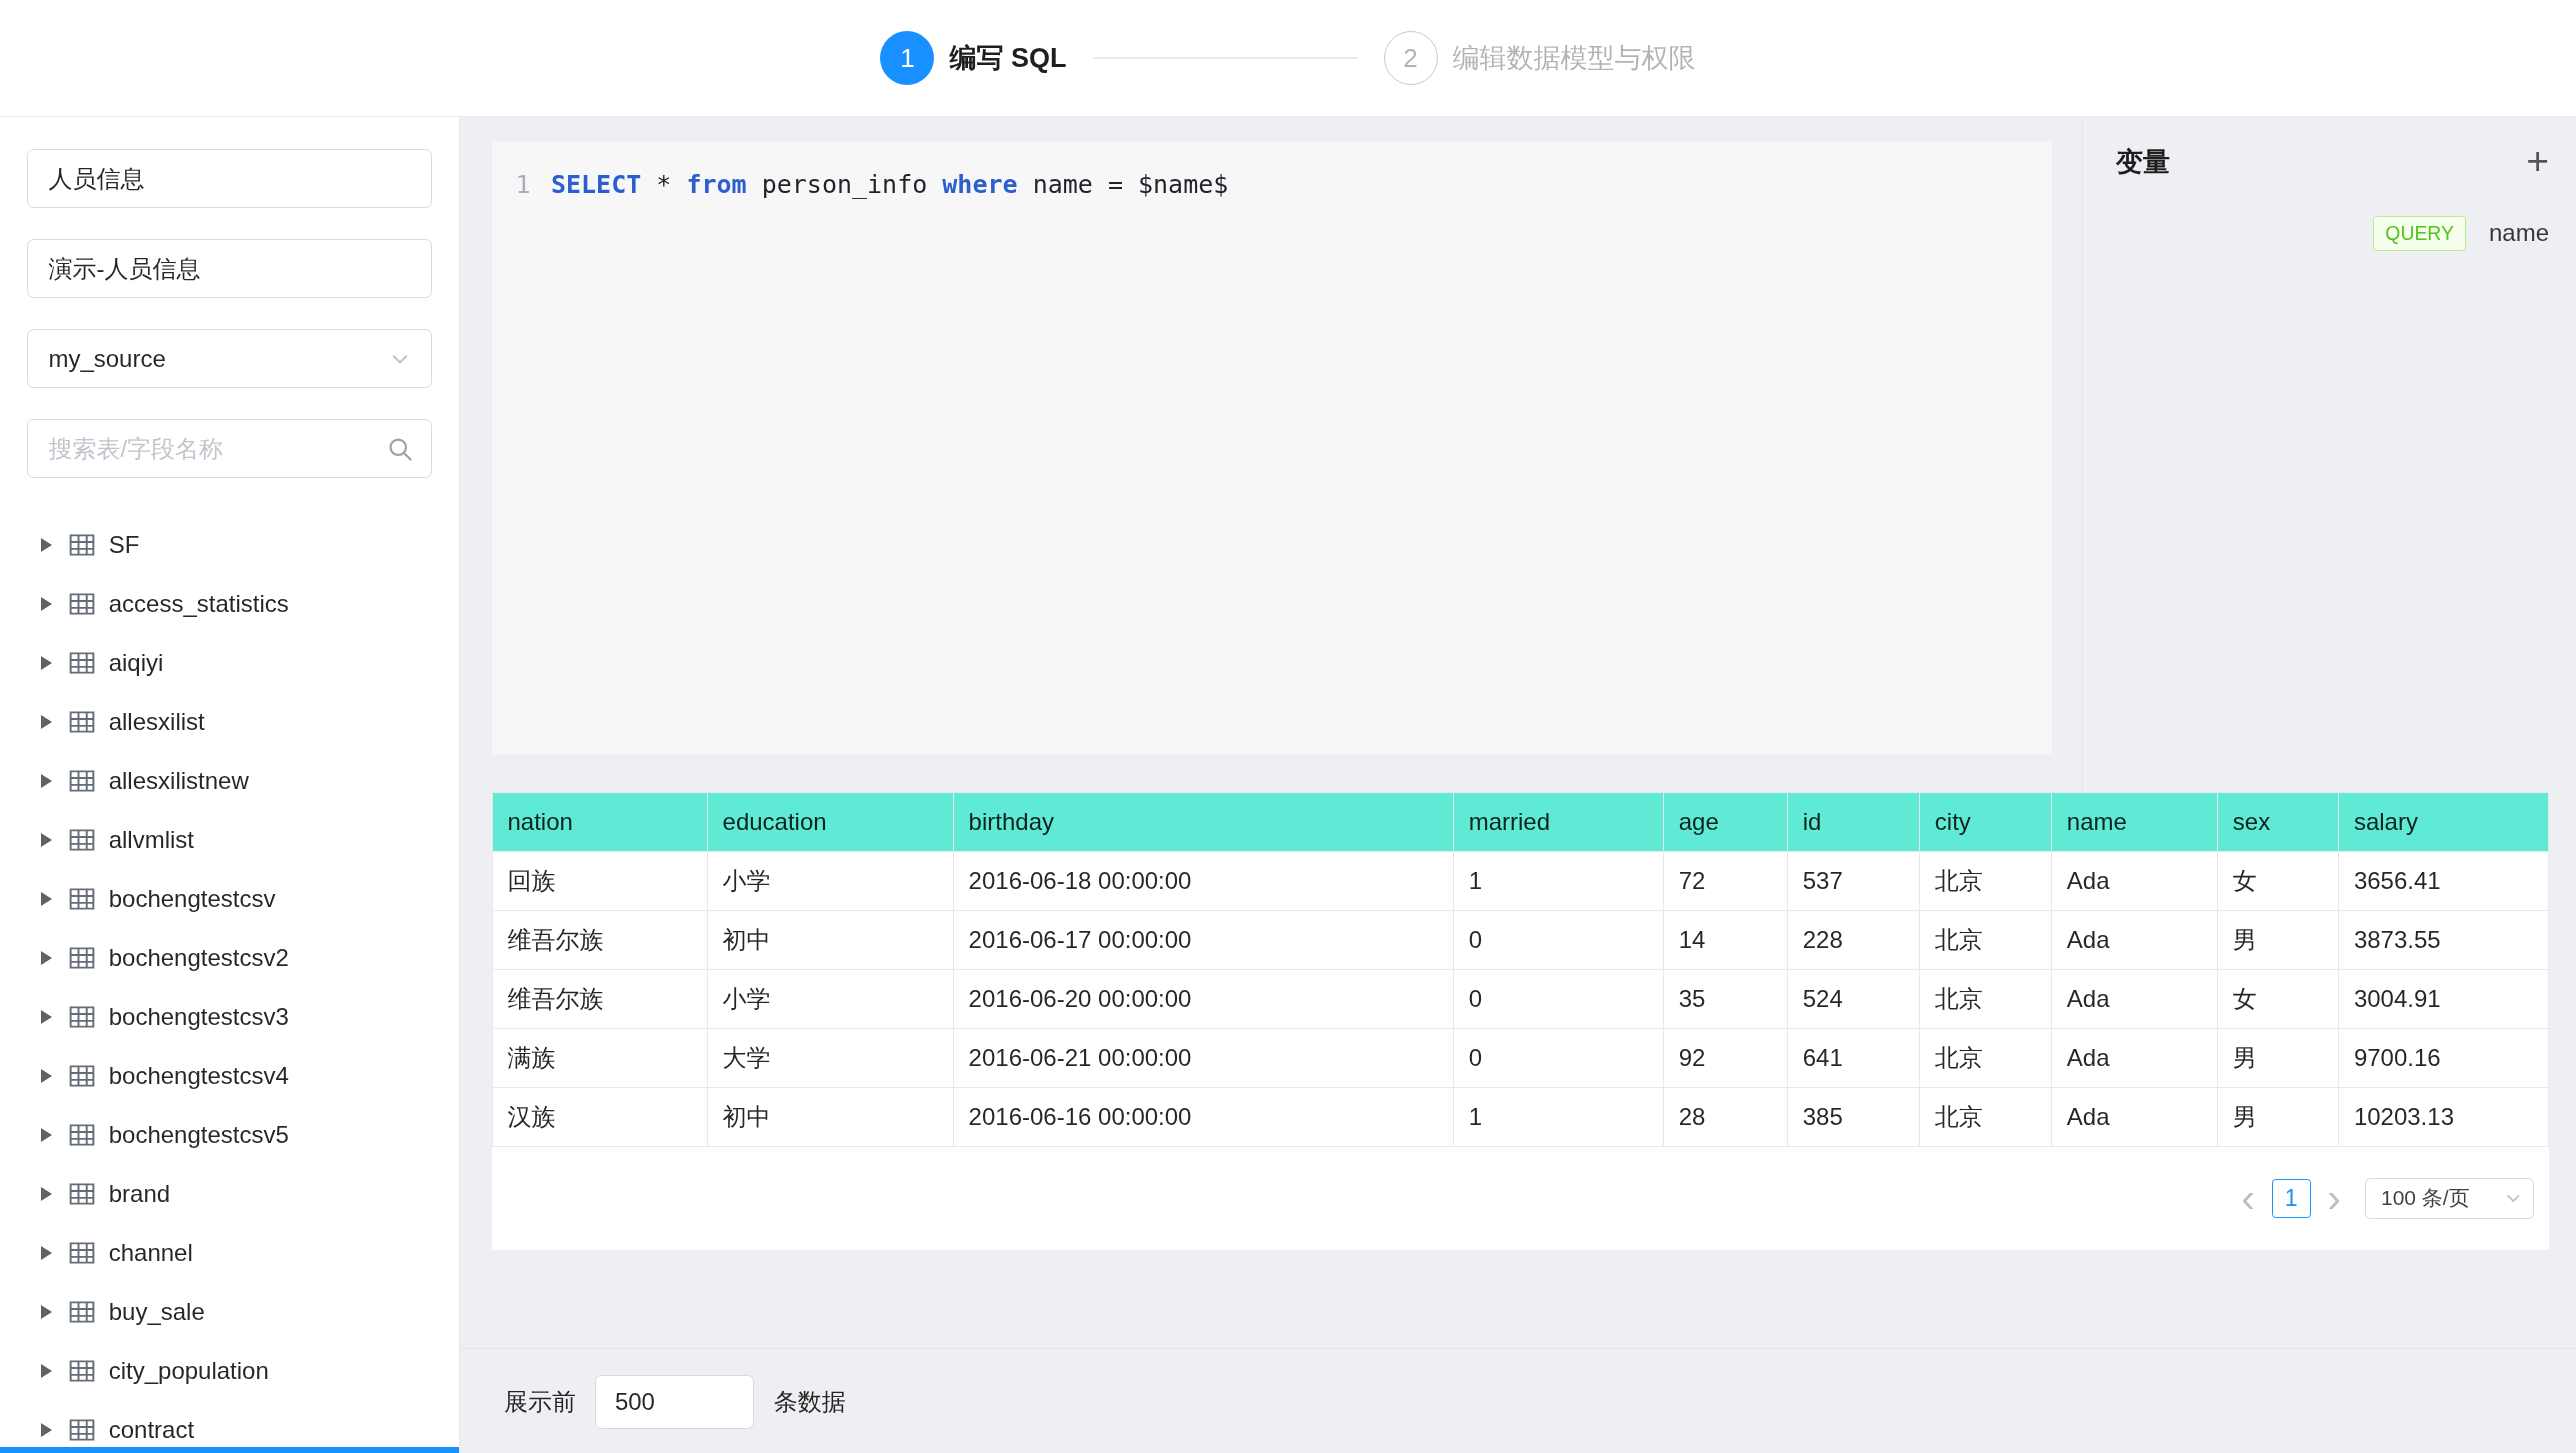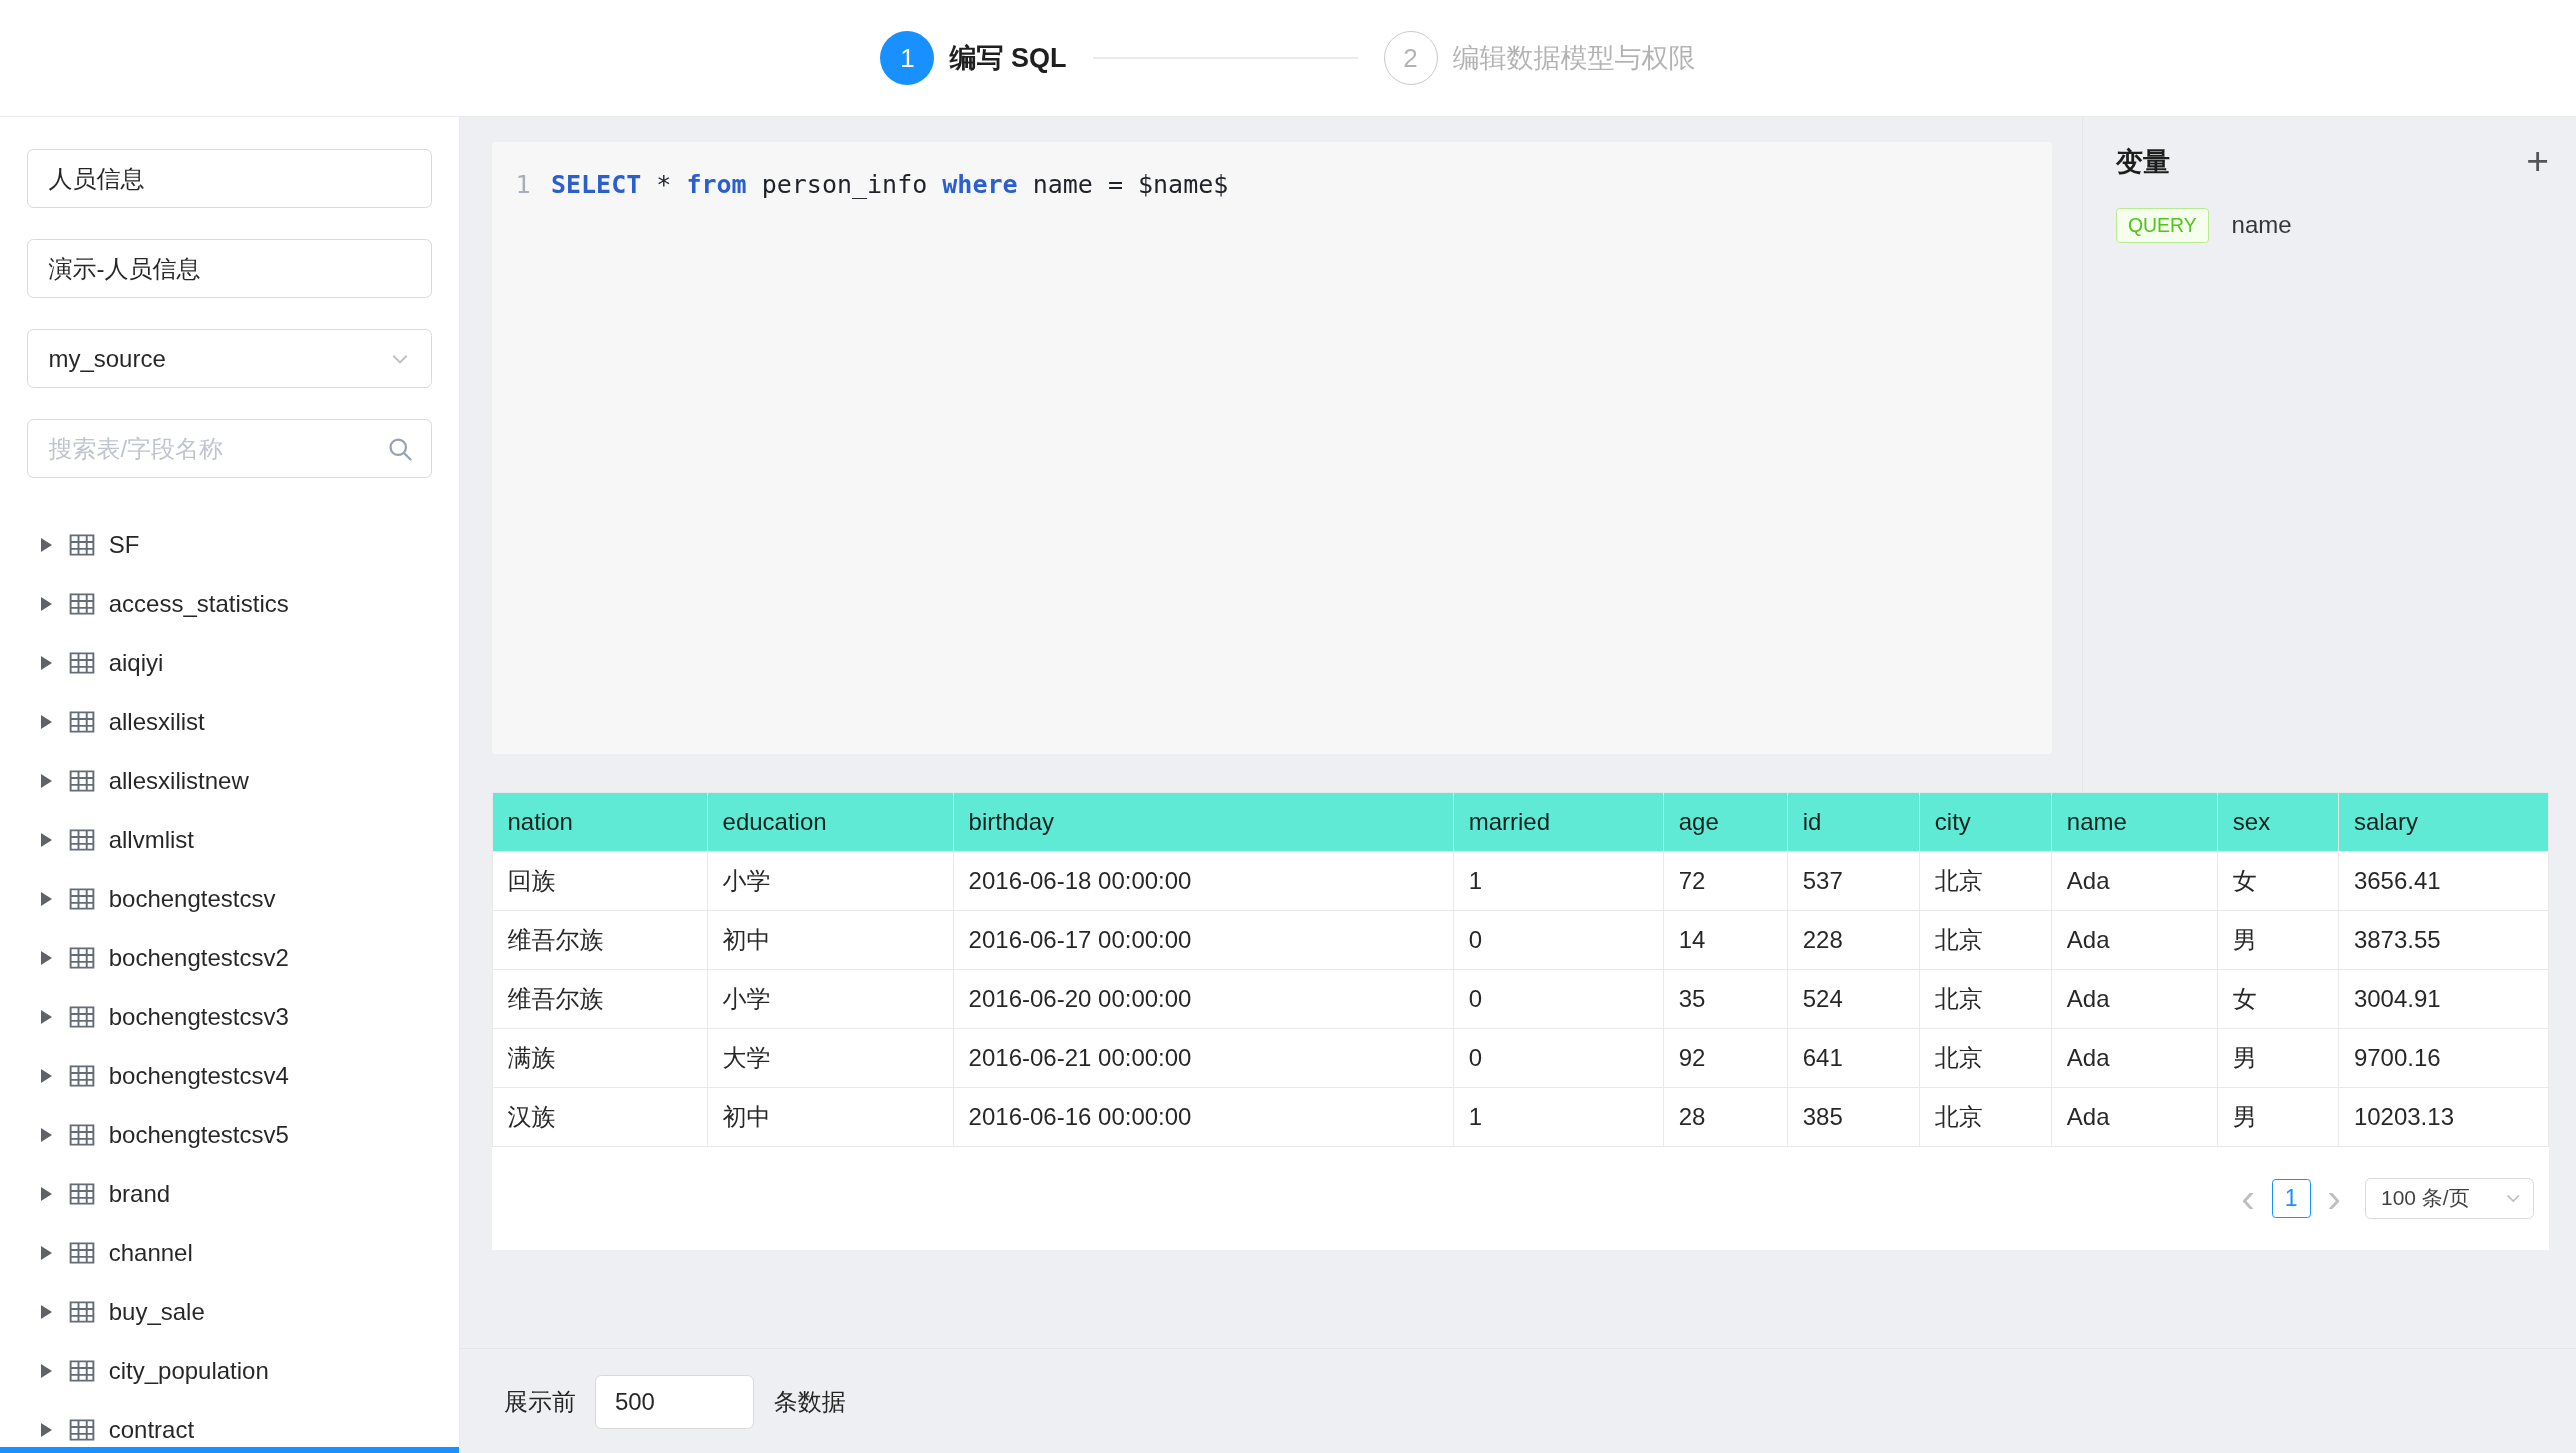--- a/index.html
+++ b/index.html
@@ -64,21 +64,21 @@
             font-family:"DejaVu Sans Mono","Liberation Mono",monospace; font-size:25px; cursor:text; }
   .code-line { display:flex; align-items:baseline; }
   .line-no { color:#a8aeb8; margin-right:20.4px; }
   .tok-kw { color:#2b5fce; font-weight:700; }
   .tok-plain { color:#1f2329; }
 
   .right-panel { width:494px; flex:none; border-left:0.9px solid #e4e6ea; padding:24px 27px 0 33px; }
   .rp-head { display:flex; align-items:flex-end; justify-content:space-between; }
   .rp-title { font-size:27px; font-weight:600; color:rgba(0,0,0,.88); }
   .rp-add { font-size:39px; color:rgba(0,0,0,.65); line-height:1; cursor:pointer; }
-  .var-item { margin-top:28px; display:flex; align-items:center; }
+  .var-item { margin-top:36px; display:flex; align-items:center;justify-content:flex-end; }
   .var-tag { font-size:19.4px; color:#52c41a; background:#f6ffed; border:0.9px solid #b7eb8f;
              border-radius:3.7px; padding:3.7px 11px; line-height:1.3; }
   .var-name { margin-left:23px; font-size:24px; color:rgba(0,0,0,.78); }
 
   
   .table-panel { margin:0 27px 0 31.5px; height:458px; flex:none; background:#fff; }
   table { width:100%; border-collapse:collapse; table-layout:fixed; }
   th, td { border:0.9px solid #e9e9e9; height:59px; padding:0 15px; font-size:24px; text-align:left;
            white-space:nowrap; overflow:hidden; color:rgba(0,0,0,.85); font-weight:400; }
   th { font-weight:400; background:#5eead4; }

